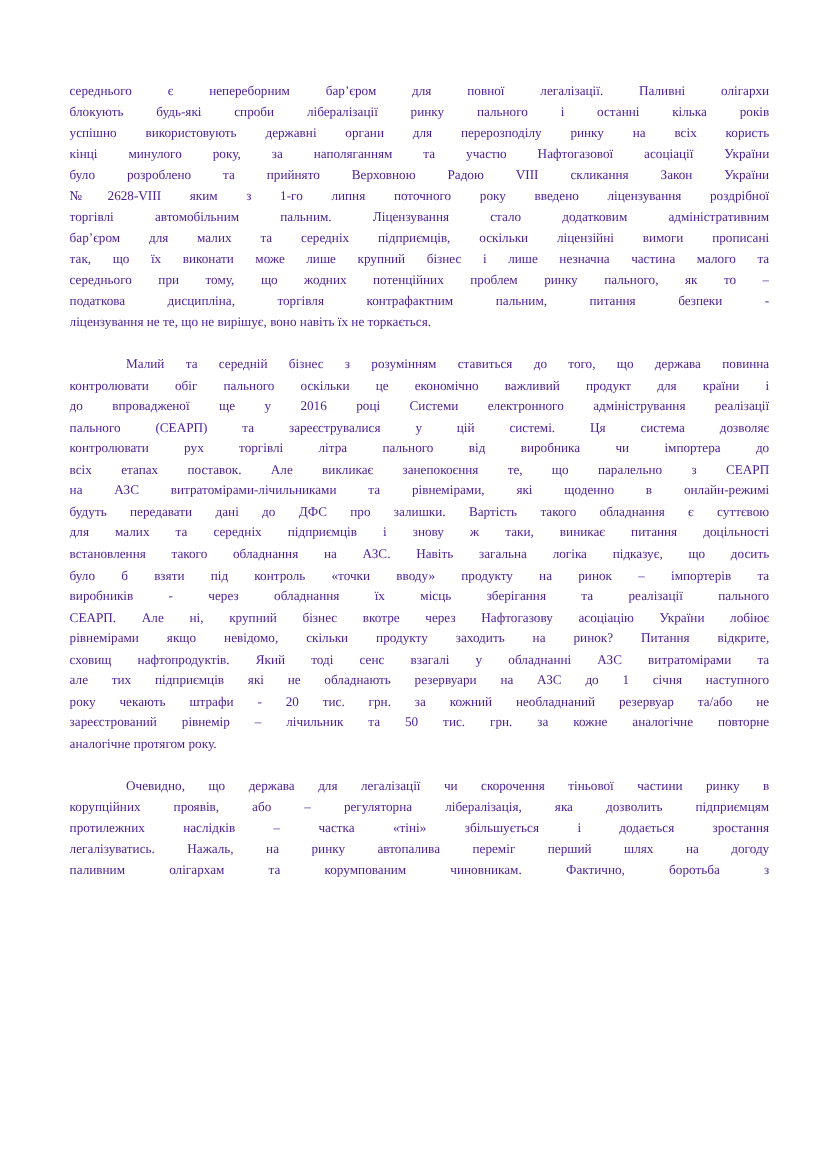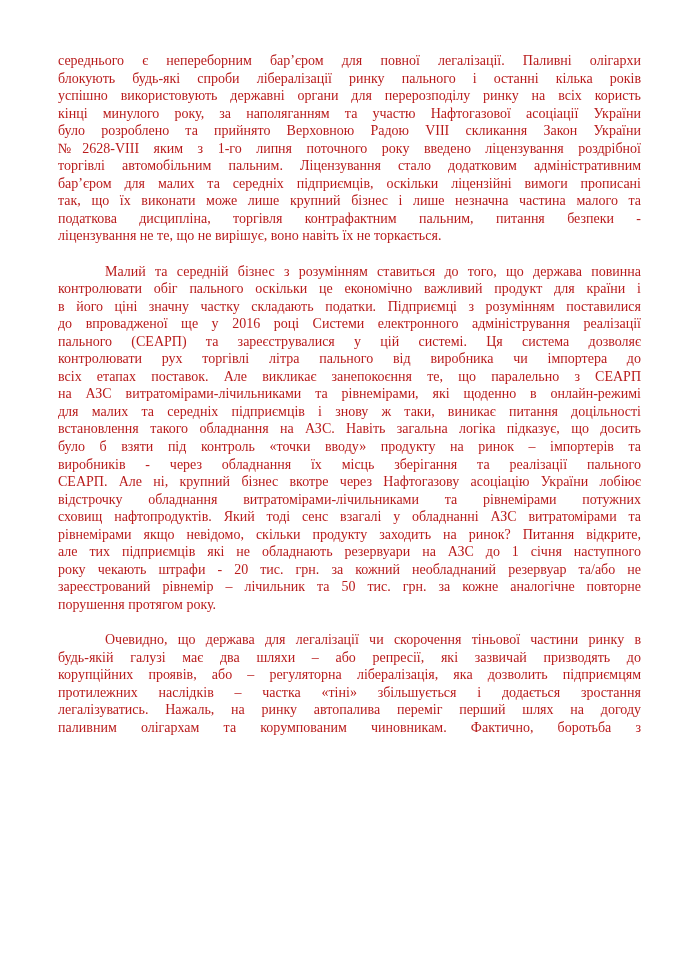--- a/index.html
+++ b/index.html
@@ -9,26 +9,26 @@
   }
   body {
     width: 697px;
     height: 960px;
     overflow: hidden;
     position: relative;
   }
   .page {
     position: absolute;
     left: 58px;
-    top: 52px;
+    top: 68px;
     width: 583px;
     font-family: "Liberation Serif", "DejaVu Serif", serif;
-    font-size: 14px;
+    font-size: 11px;
     line-height: 17.55px;
-    color: #b91c1c;
+    color: #4c1d95;
   }
   .para {
     margin: 0 0 17.55px 0;
     text-align: justify;
     text-align-last: left;
   }
   .para .line {
     display: block;
     text-align: justify;
     text-align-last: justify;
@@ -51,48 +51,47 @@
   <p class="para">
     <span class="line">середнього є непереборним бар’єром для повної легалізації. Паливні олігархи</span>
     <span class="line">блокують будь-які спроби лібералізації ринку пального і останні кілька років</span>
     <span class="line">успішно використовують державні органи для перерозподілу ринку на всіх користь</span>
     <span class="line">кінці минулого року, за наполяганням та участю Нафтогазової асоціації України</span>
     <span class="line">було розроблено та прийнято Верховною Радою VIII скликання Закон України</span>
     <span class="line">№2628-VIII яким з 1-го липня поточного року введено  ліцензування роздрібної</span>
     <span class="line">торгівлі автомобільним пальним. Ліцензування стало додатковим адміністративним</span>
     <span class="line">бар’єром для малих та середніх підприємців, оскільки ліцензійні вимоги прописані</span>
     <span class="line">так, що їх виконати може лише крупний бізнес і лише незначна частина малого та</span>
+    <span class="line">середнього  при тому, що жодних потенційних проблем ринку пального, як то –</span>
     <span class="line">податкова дисципліна, торгівля контрафактним пальним,  питання безпеки -</span>
     <span class="line last">ліцензування не те, що не вирішує, воно навіть їх не торкається.</span>
   </p>
 
   <p class="para">
     <span class="line indent">Малий та середній бізнес з розумінням ставиться до того, що держава повинна</span>
     <span class="line">контролювати обіг пального оскільки це економічно важливий продукт для країни  і</span>
-    <span class="line">в його ціні значну частку складають податки. Підприємці з розумінням поставилися</span>
     <span class="line">до впровадженої ще у 2016 році Системи електронного адміністрування реалізації</span>
     <span class="line">пального (СЕАРП) та зареєструвалися у цій системі. Ця система дозволяє</span>
     <span class="line">контролювати рух торгівлі літра пального від виробника чи імпортера до</span>
     <span class="line">всіх етапах поставок. Але викликає занепокоєння те, що паралельно з СЕАРП</span>
     <span class="line">на АЗС витратомірами-лічильниками та рівнемірами, які щоденно в онлайн-режимі</span>
+    <span class="line">будуть передавати дані до ДФС про залишки. Вартість такого обладнання є суттєвою</span>
     <span class="line">для малих та середніх підприємців і знову ж таки, виникає питання доцільності</span>
     <span class="line">встановлення такого обладнання на АЗС. Навіть загальна логіка підказує, що досить</span>
     <span class="line">було б взяти під контроль «точки  вводу» продукту на ринок – імпортерів та</span>
     <span class="line">виробників - через обладнання їх місць зберігання та реалізації  пального</span>
     <span class="line">СЕАРП. Але ні, крупний бізнес вкотре через Нафтогазову асоціацію України лобіює</span>
-    <span class="line">відстрочку обладнання витратомірами-лічильниками та рівнемірами потужних</span>
+    <span class="line">рівнемірами якщо невідомо, скільки продукту заходить на ринок? Питання відкрите,</span>
     <span class="line">сховищ нафтопродуктів. Який тоді сенс взагалі у обладнанні АЗС витратомірами та</span>
-    <span class="line">рівнемірами якщо невідомо, скільки продукту заходить на ринок? Питання відкрите,</span>
     <span class="line">але тих підприємців які не обладнають резервуари на АЗС до 1 січня наступного</span>
     <span class="line">року чекають штрафи -  20 тис. грн. за кожний необладнаний резервуар та/або не</span>
     <span class="line">зареєстрований рівнемір – лічильник та 50 тис. грн. за кожне аналогічне повторне</span>
-    <span class="line last">порушення протягом року.</span>
+    <span class="line last">аналогічне протягом року.</span>
   </p>
 
   <p class="para">
     <span class="line indent">Очевидно, що держава для легалізації чи скорочення тіньової частини ринку в</span>
-    <span class="line">будь-якій галузі має два шляхи – або репресії, які зазвичай призводять до</span>
     <span class="line">корупційних проявів, або – регуляторна лібералізація,  яка дозволить підприємцям</span>
     <span class="line">протилежних наслідків – частка «тіні» збільшується і додається зростання</span>
     <span class="line">легалізуватись. Нажаль, на ринку автопалива переміг перший шлях на догоду</span>
     <span class="line">паливним олігархам та корумпованим чиновникам. Фактично, боротьба з</span>
   </p>
 </div>
 
 </body></html>

